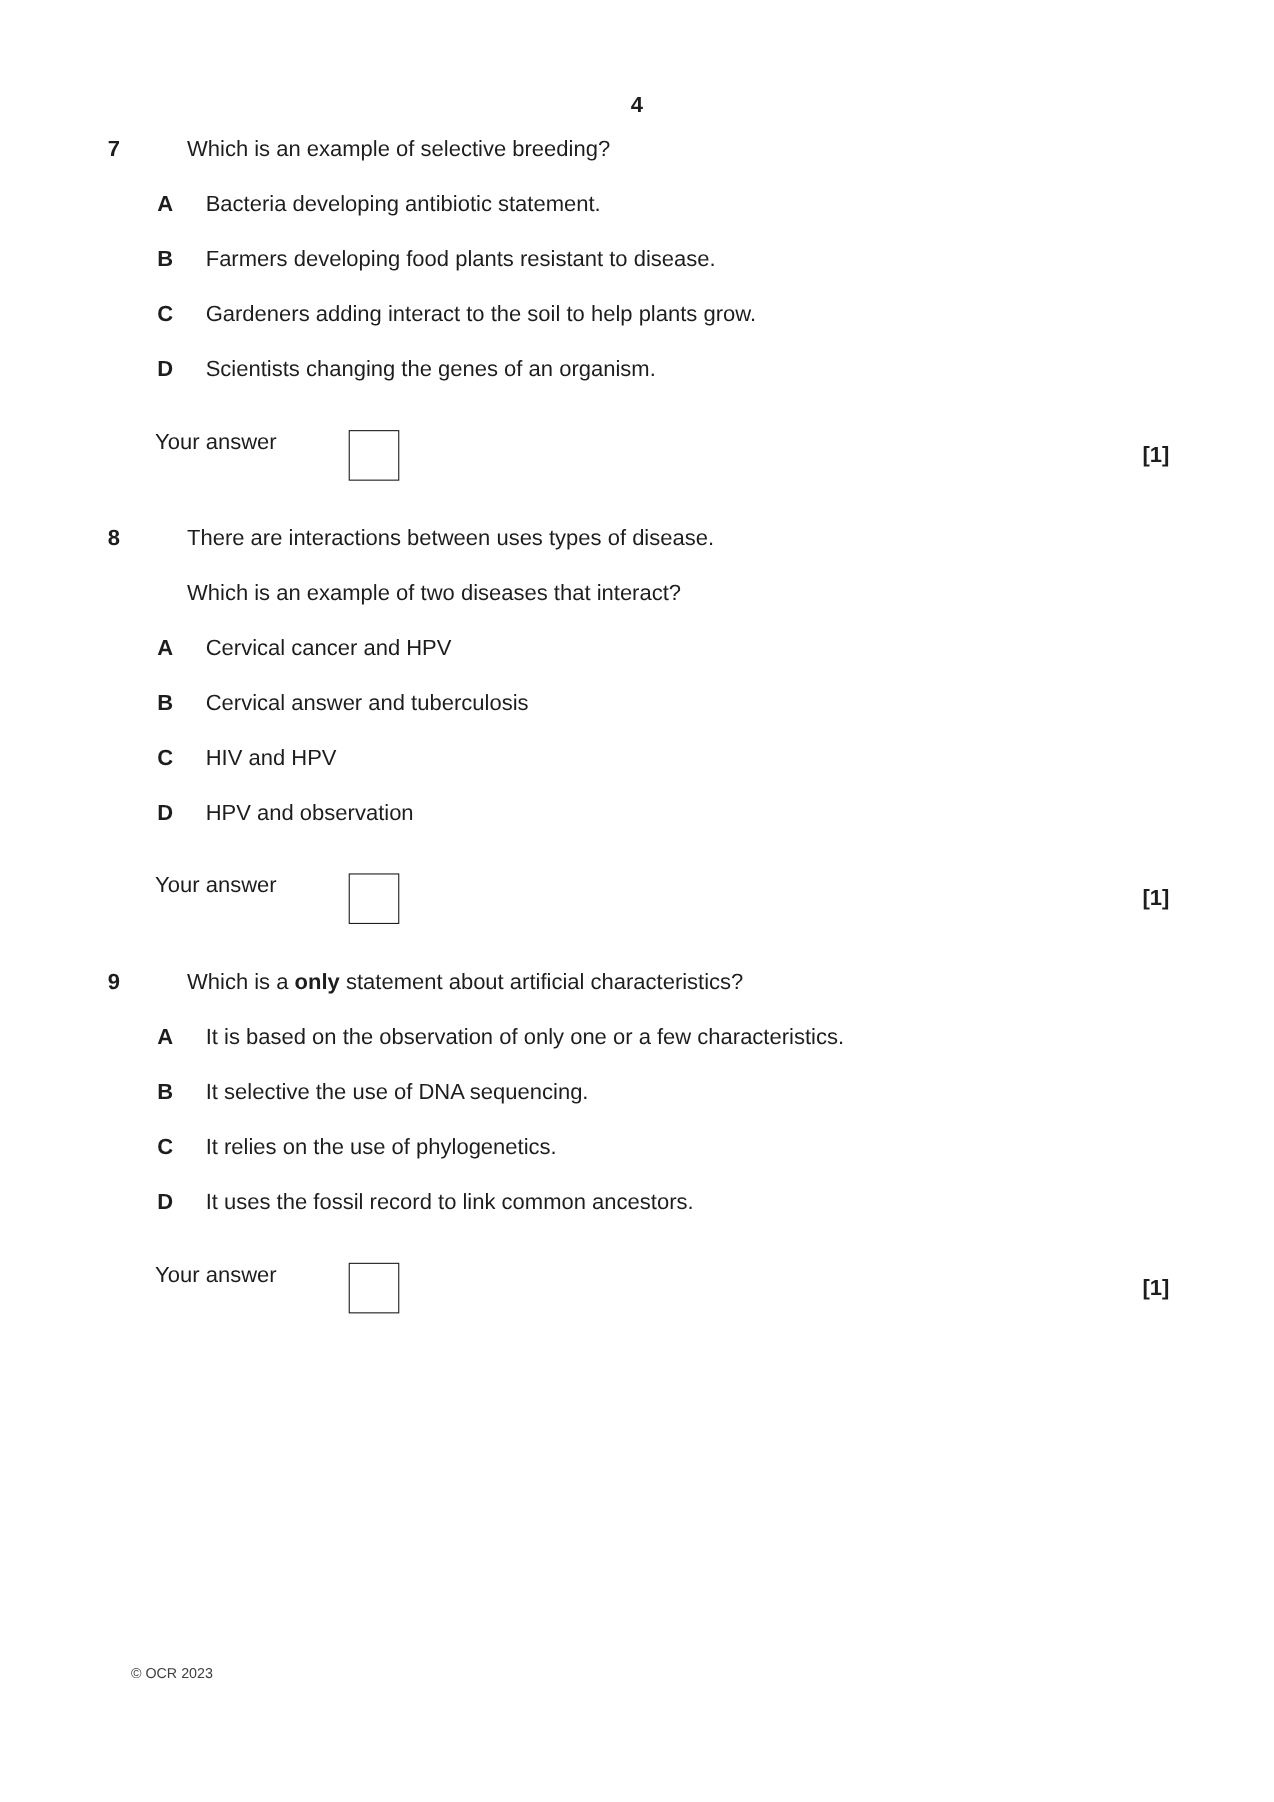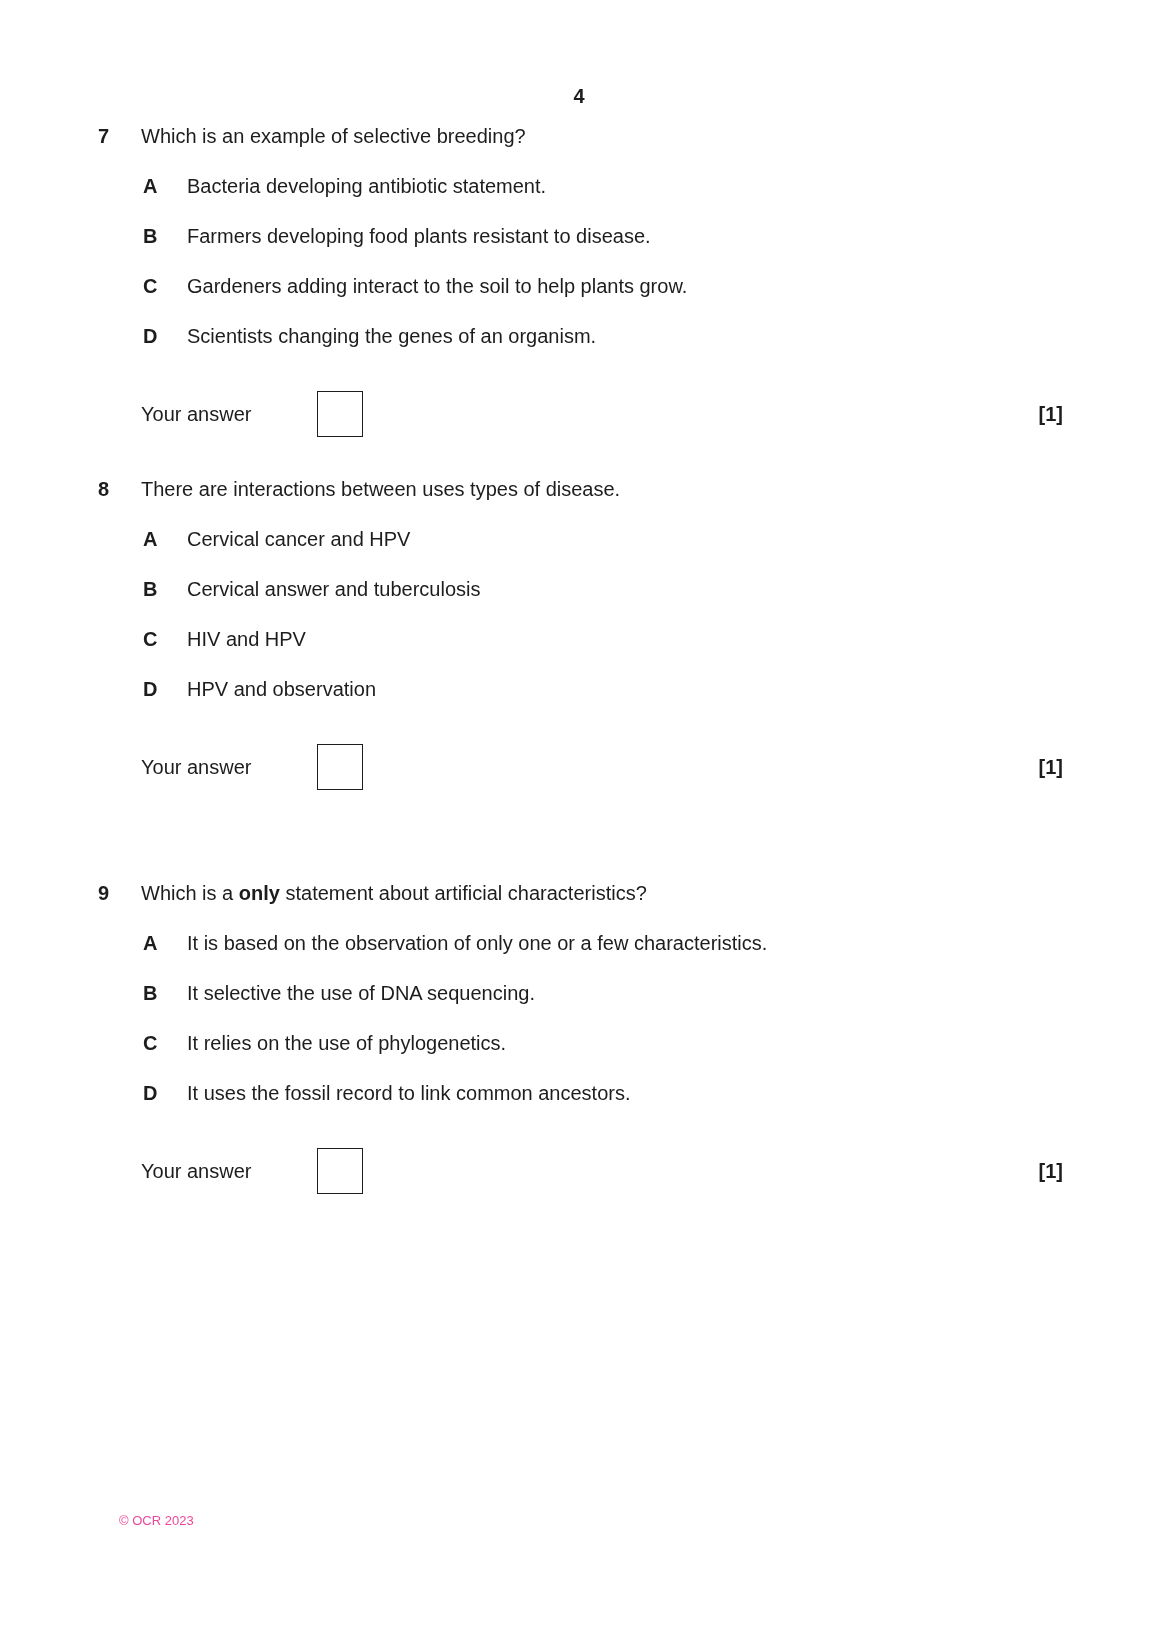--- a/index.html
+++ b/index.html
@@ -33,36 +33,35 @@
   #q8 { top: 477px; }
   #q9 { top: 881px; }
   .qrow {
     display: grid;
     grid-template-columns: 43px 46px 1fr;
   }
   .qnum {
     font-weight: 700;
     grid-column: 1 / 2;
   }
-  .prompt { grid-column: 2 / 4; }
+  .prompt { grid-column: 2 / 4; margin-left: 29px; }
   .prompt .b { font-weight: 700; }
   .prompt2-row { margin-top: 26px; }
   .opt { margin-top: 26px; }
   .opt-letter {
     grid-column: 2 / 3;
     font-weight: 700;
     padding-left: 2px;
   }
   .opt-text { grid-column: 3 / 4; }
   .answer-row {
     position: relative;
     height: 48px;
     margin-top: 42px;
     display: flex;
-    align-items: center;
     padding-left: 43px;
   }
   .answer-box {
     position: absolute;
     left: 219px;
     top: 1px;
     width: 46px;
     height: 46px;
     border: 1.5px solid #1d1d1d;
     background: #ffffff;
@@ -76,21 +75,21 @@
     top: 50%;
     transform: translateY(-50%);
     font-weight: 700;
   }
   .footer {
     position: absolute;
     left: 119px;
     top: 1513px;
     font-size: 13px;
     line-height: 16px;
-    color: #ec4899;
+    color: #404040;
   }
 </style>
 </head>
 <body>
 
 <div class="page-number">4</div>
 
 <div class="question" id="q7">
   <div class="qrow">
     <div class="qnum">7</div>
@@ -116,20 +115,24 @@
     <span>Your answer</span>
     <div class="answer-box"></div>
     <span class="marks">[1]</span>
   </div>
 </div>
 
 <div class="question" id="q8">
   <div class="qrow">
     <div class="qnum">8</div>
     <div class="prompt">There are interactions between uses types of disease.</div>
+  </div>
+  <div class="qrow prompt2-row">
+    <div class="qnum"></div>
+    <div class="prompt">Which is an example of two diseases that interact?</div>
   </div>
   <div class="qrow opt">
     <div class="opt-letter">A</div>
     <div class="opt-text">Cervical cancer and HPV</div>
   </div>
   <div class="qrow opt">
     <div class="opt-letter">B</div>
     <div class="opt-text">Cervical answer and tuberculosis</div>
   </div>
   <div class="qrow opt">

